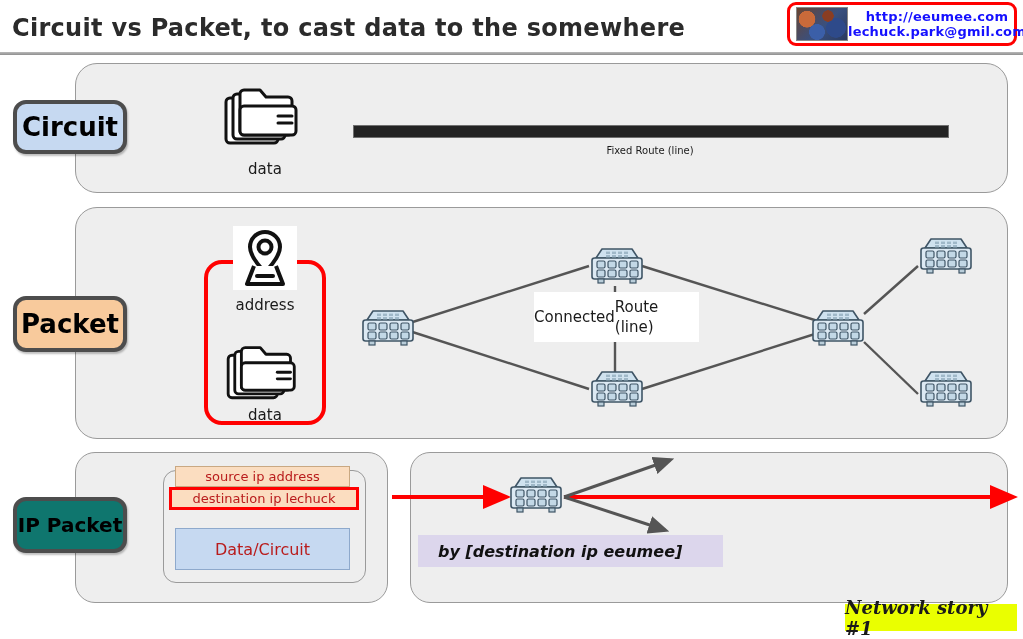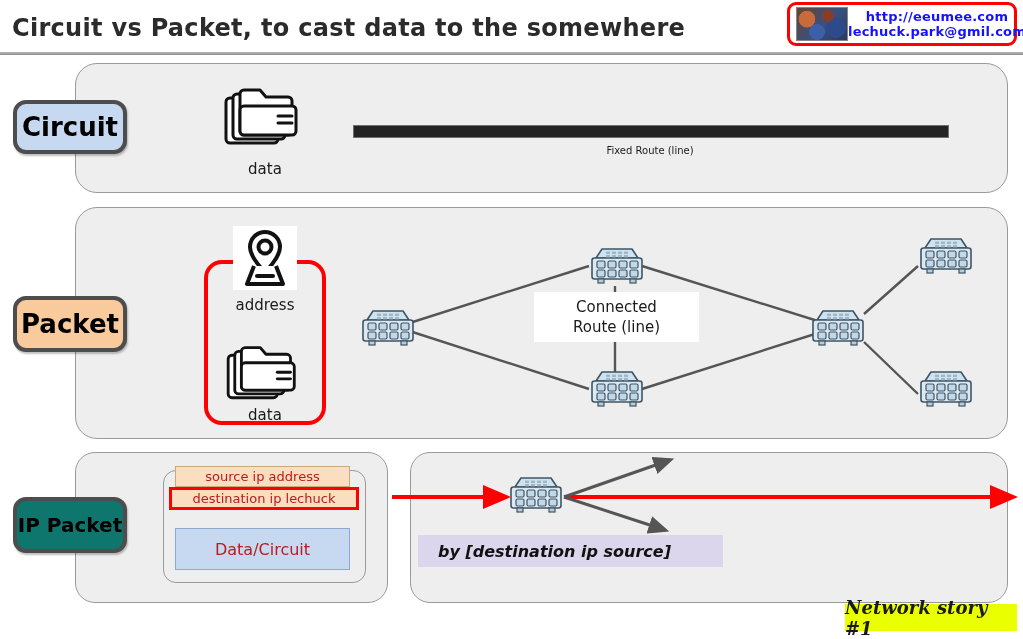--- a/index.html
+++ b/index.html
@@ -84,21 +84,21 @@
   }
   #address-icon{position:absolute;left:233px;top:226px;width:64px;height:64px;background:#fff;}
   #address-label{left:221px;top:296px;width:88px;}
   #packet-data-icon{position:absolute;left:226px;top:342px;width:78px;height:68px;}
   #packet-data-label{left:226px;top:406px;width:78px;}
 
   
   #network-svg{position:absolute;left:352px;top:214px;width:640px;height:220px;}
   #connected-route-box{
     position:absolute;left:534px;top:292px;width:165px;height:50px;
-    background:#ffffff;display:flex;flex-direction:column;
+    background:#ffffff;display:flex;
     align-items:center;justify-content:center;
     font-size:15px;color:#1a1a1a;line-height:20px;
   }
 
   
   #ip-inner-box{
     position:absolute;left:163px;top:470px;width:203px;height:113px;
     border:1px solid #9a9a9a;border-radius:13px;background:#eeeeee;
     box-sizing:border-box;
   }
@@ -309,15 +309,15 @@
       <rect x="19" y="15" width="8" height="7" rx="1.5"></rect>
     <rect x="30" y="15" width="8" height="7" rx="1.5"></rect>
       <rect x="41" y="15" width="8" height="7" rx="1.5"></rect>
     <rect x="8" y="24" width="8" height="7" rx="1.5"></rect>
       <rect x="19" y="24" width="8" height="7" rx="1.5"></rect>
     <rect x="30" y="24" width="8" height="7" rx="1.5"></rect>
       <rect x="41" y="24" width="8" height="7" rx="1.5"></rect>
   </g>
 </svg>
 
-<div id="by-dest-box">by [destination ip source]</div>
+<div id="by-dest-box">by [destination ip eeumee]</div>
 
 <div id="footer-note">Network story #1</div>
 
 </body></html>

